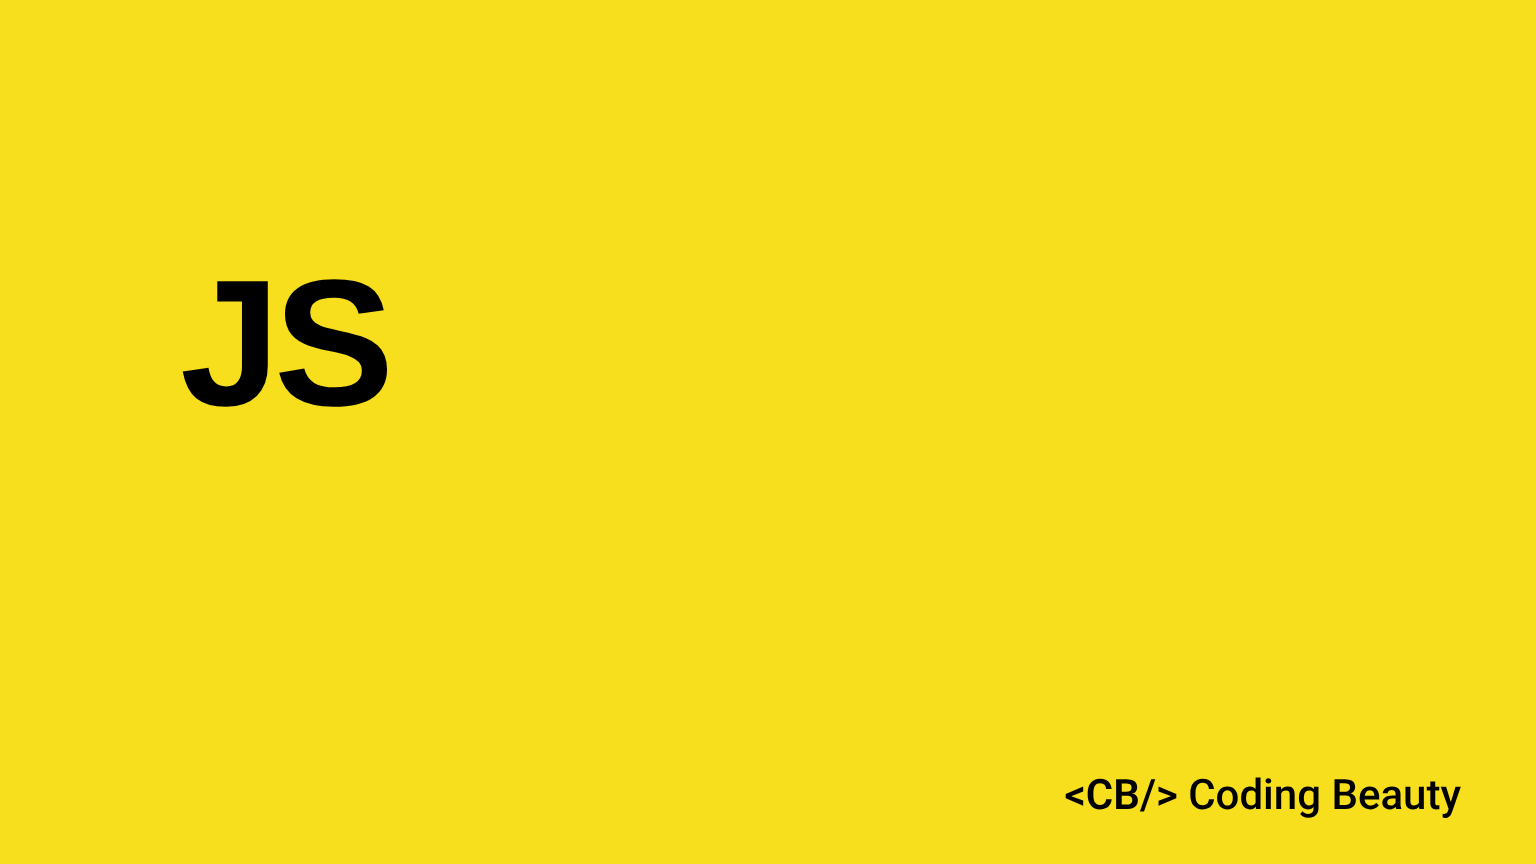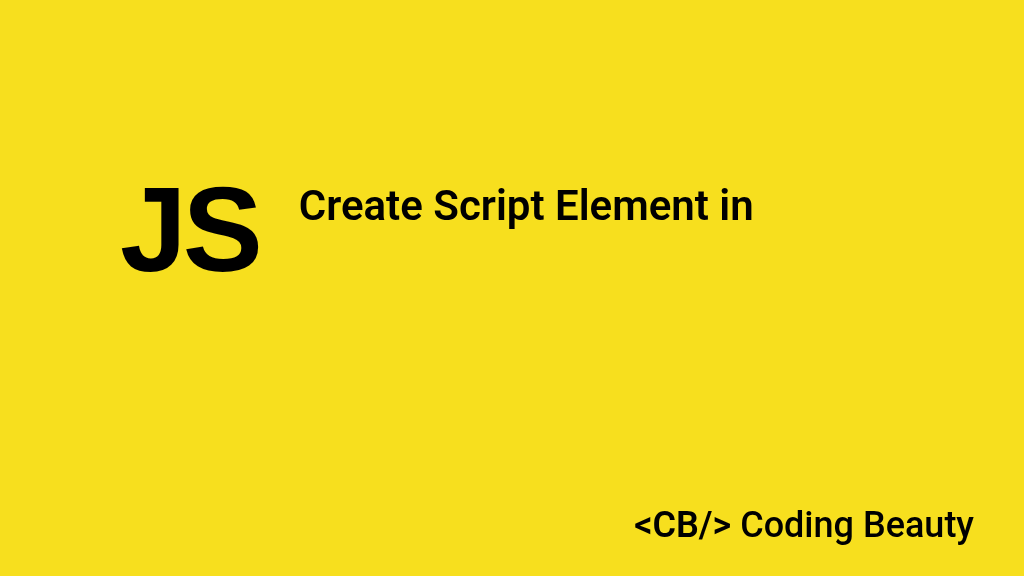--- a/index.html
+++ b/index.html
@@ -36,34 +36,34 @@
       font-weight: 600;
       color: #000;
       line-height: 1.3;
       padding-top: 4px;
       max-width: 560px;
     }
     .brand {
       position: absolute;
       bottom: 30px;
       right: 50px;
-      font-size: 36px;
+      font-size: 28px;
       font-weight: 500;
       color: #000;
     }
     .brand-tag {
       font-weight: 600;
     }
   </style>
 </head>
 <body>
 
 <div class="content">
   <div class="js-logo">JS</div>
   <div class="title">
-    <span>Create Script Element in</span><br>
+    <br>
   </div>
 </div>
 
 <div class="brand">
   <span class="brand-tag">&lt;CB/&gt;</span>
   <span>Coding Beauty</span>
 </div>
 
 </body></html>

